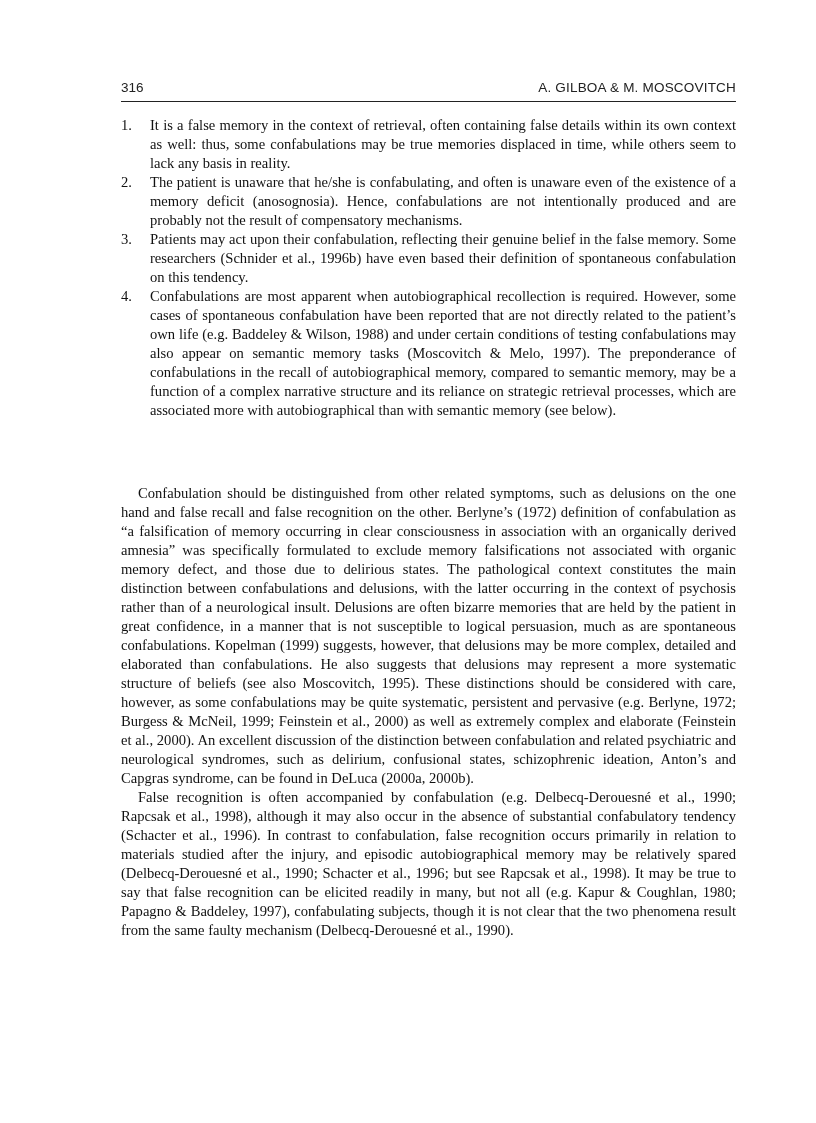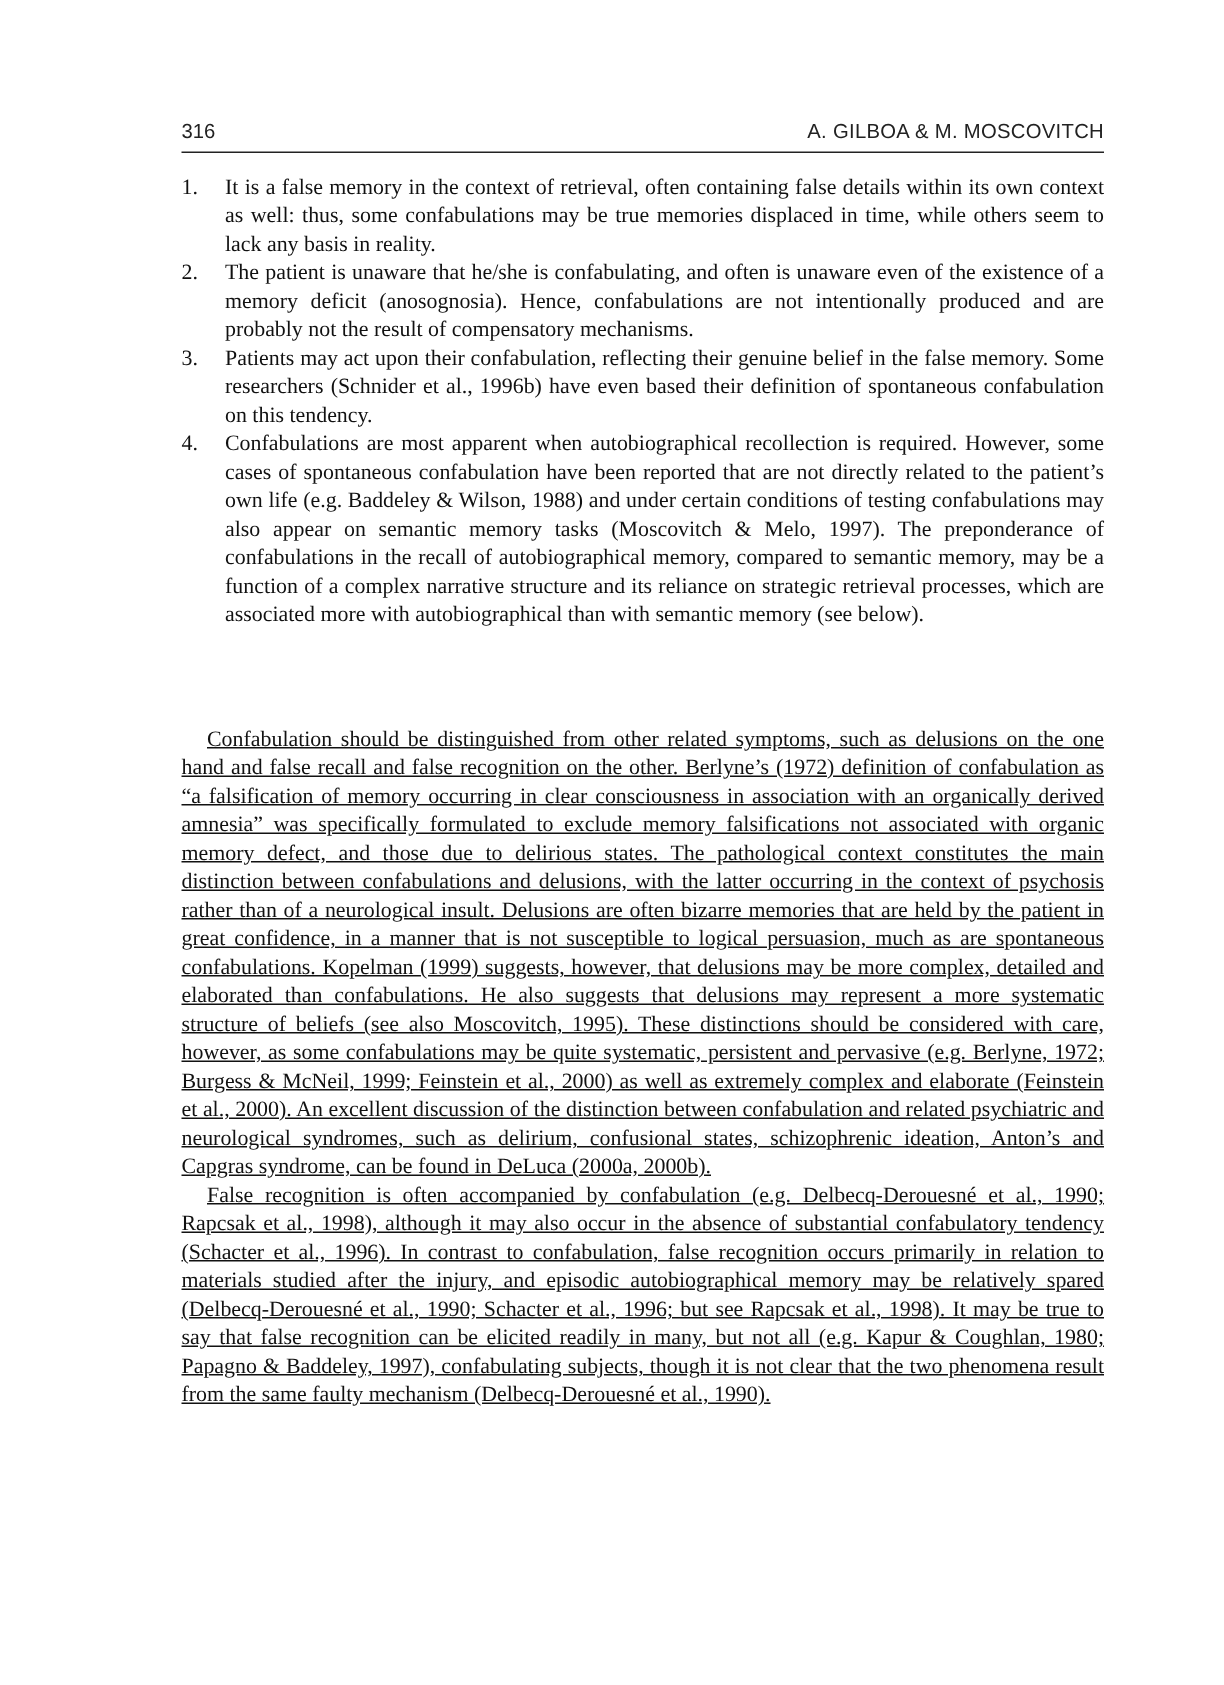--- a/index.html
+++ b/index.html
@@ -8,21 +8,21 @@
   .running-head { position: absolute; left: 121px; top: 80px; width: 615px; height: 20px;
     font-family: "Liberation Sans", "DejaVu Sans", sans-serif; font-size: 13.5px; color: #222; }
   .running-head .pnum { position: absolute; left: 0; top: 0; }
   .running-head .authors { position: absolute; right: 0; top: 0; letter-spacing: 0.2px; }
   .head-rule { position: absolute; left: 121px; top: 101px; width: 615px; height: 0;
     border-top: 1.5px solid #222; }
   .body-text { font-family: "Liberation Serif", "DejaVu Serif", serif; font-size: 14.6px; line-height: 19px; color: #111; }
   .numlist { position: absolute; left: 121px; top: 116px; width: 615px; margin: 0; padding: 0; list-style: none; }
   .numlist li { position: relative; padding-left: 29px; text-align: justify; }
   .numlist .num { position: absolute; left: 0; top: 0; }
-  .paras { position: absolute; left: 121px; top: 484px; width: 615px; text-decoration: underline; }
+  .paras { position: absolute; left: 121px; top: 484px; width: 615px; }
   .paras p { margin: 0; text-indent: 17px; text-align: justify; }
 </style>
 </head>
 <body>
 
 <div class="page">
 
   <div class="running-head">
     <span class="pnum">316</span>
     <span class="authors">A. GILBOA &amp; M. MOSCOVITCH</span>

